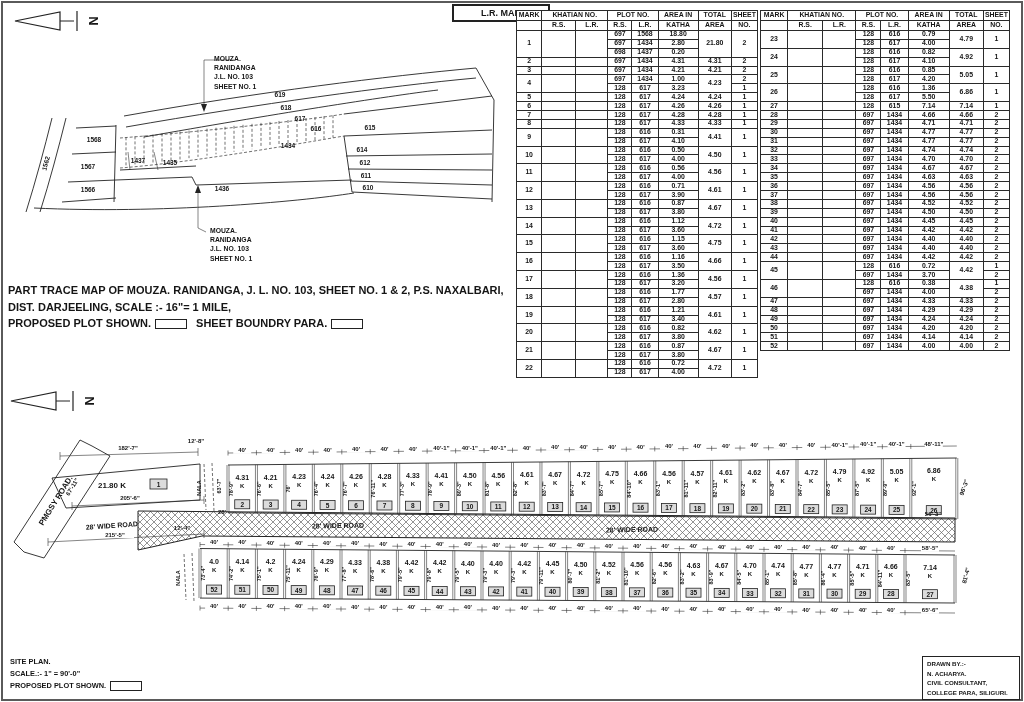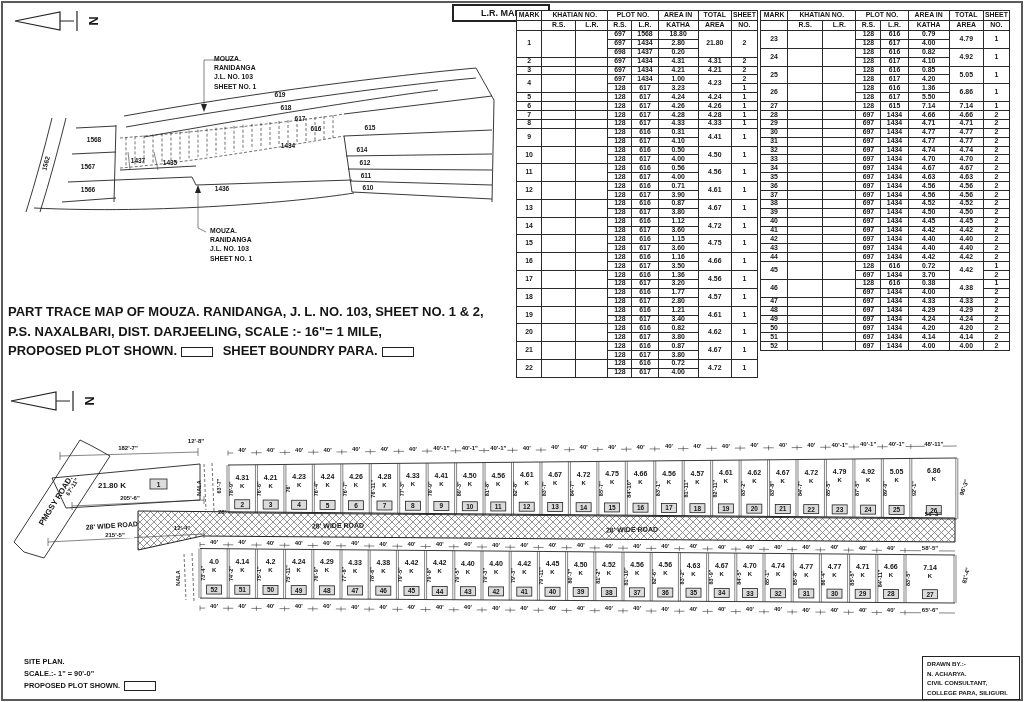--- a/index.html
+++ b/index.html
@@ -8,31 +8,31 @@
   #frame{position:absolute;inset:1px;border:2px solid #5a5a5a;pointer-events:none;}
   .abs{position:absolute;}
   .pre{white-space:pre-line;}
   
   #lr-map-box{left:452px;top:4px;border:2px solid #222;padding:2px 27px;font-weight:bold;font-size:9px;background:#fff;}
   
   .mouza{font-size:6.8px;font-weight:bold;line-height:1.35;}
   #mouza-top{left:214px;top:54px;}
   #mouza-bottom{left:210px;top:226px;}
   
-  #map-caption{left:8px;top:282px;width:502px;font-size:13px;font-weight:bold;line-height:1.5;margin-top:20px;}
+  #map-caption{left:8px;top:282px;width:502px;font-size:11px;font-weight:bold;line-height:1.5;}
   .legend-box{display:inline-block;width:30px;height:8px;border:1px solid #222;vertical-align:middle;margin:0 6px 0 4px;background:#fff;}
   
   .ptable{border-collapse:collapse;table-layout:fixed;background:#fff;}
   .ptable td{border:1px solid #2a2a2a;font-size:6.9px;font-weight:bold;line-height:1;
              text-align:center;vertical-align:middle;padding:0;height:7.9px;overflow:hidden;}
   .ptable .hd td{height:9px;}
   #table-left{left:516px;top:10px;}
   #table-right{left:760px;top:10px;}
   
-  #footer-left{left:10px;top:656px;font-size:7.4px;font-weight:bold;line-height:1.6;margin-left:14px;}
+  #footer-left{left:10px;top:656px;font-size:7.4px;font-weight:bold;line-height:1.6;}
   #drawn-by{left:922px;top:656px;border:1.5px solid #222;padding:2px 4px;font-size:6.2px;font-weight:bold;line-height:1.55;background:#fff;width:88px;}
   
   text{fill:#151515;}
   .t8{font:bold 8px "Liberation Sans",sans-serif;text-anchor:middle;}
   .t7{font:bold 7px "Liberation Sans",sans-serif;text-anchor:middle;}
   .t65{font:bold 6.5px "Liberation Sans",sans-serif;text-anchor:middle;}
   .t6{font:bold 6px "Liberation Sans",sans-serif;text-anchor:middle;}
   .t55{font:bold 5.5px "Liberation Sans",sans-serif;text-anchor:middle;}
   .ln{stroke:#222;stroke-width:0.9;fill:none;}
   .lnthin{stroke:#333;stroke-width:0.6;fill:none;}

